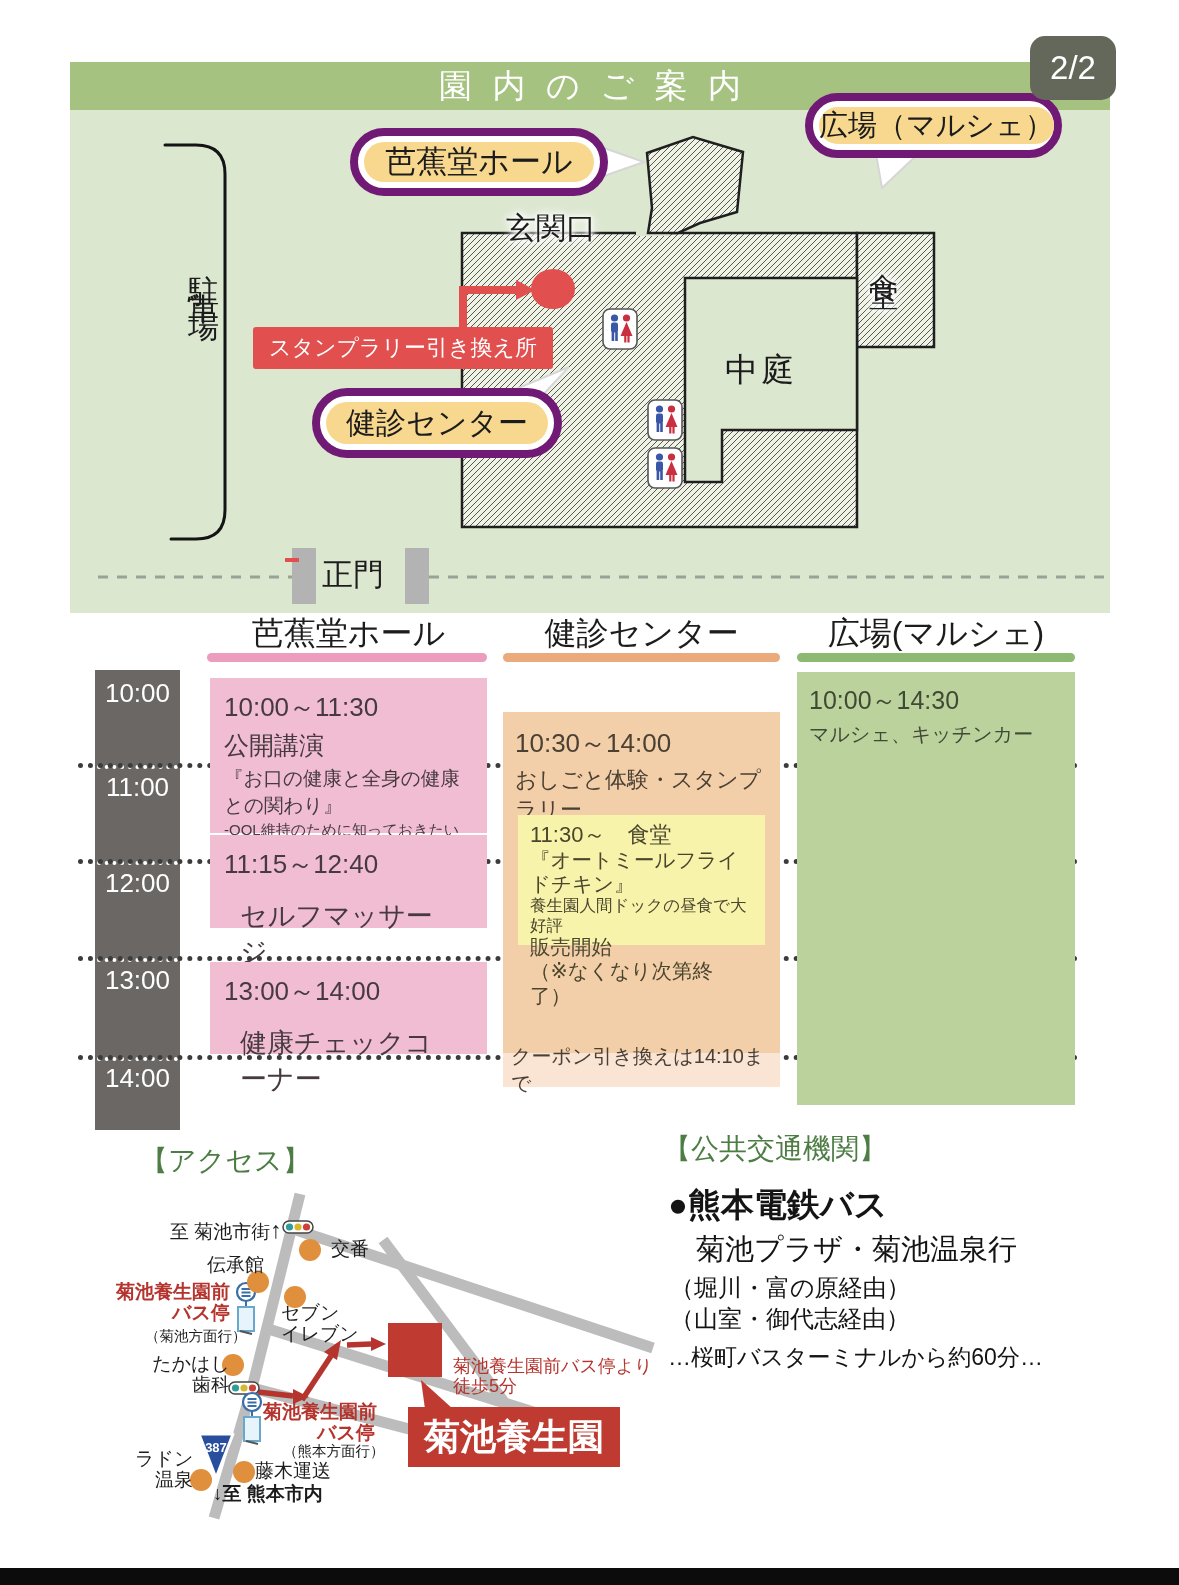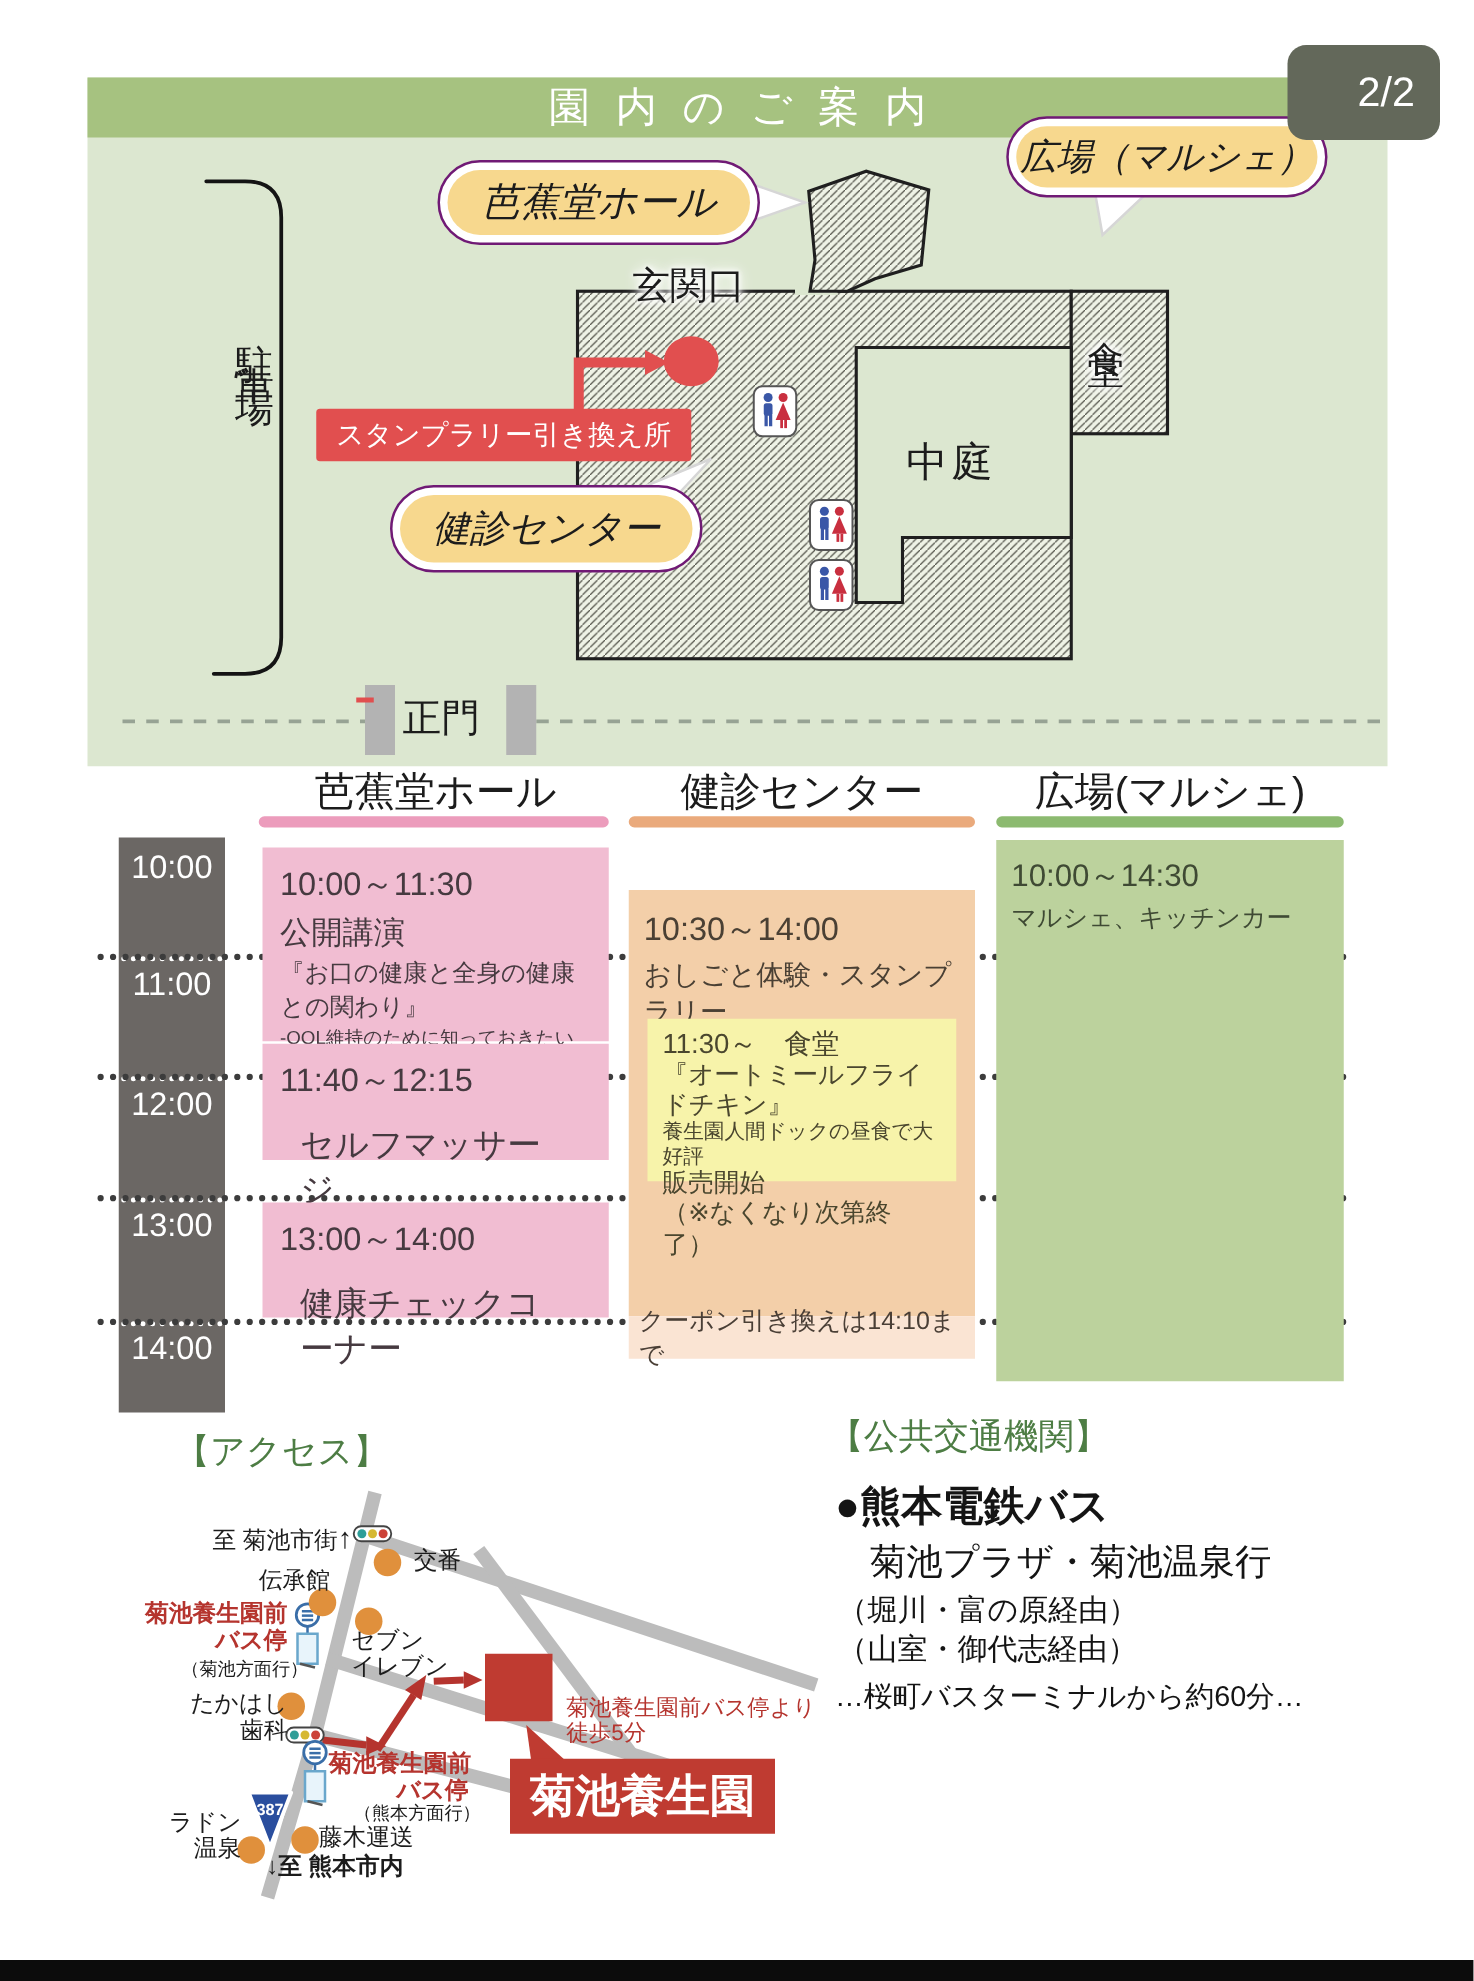--- a/index.html
+++ b/index.html
@@ -4,31 +4,31 @@
 <style>
   html,body{margin:0;padding:0;background:#ffffff;}
   body{font-family:"Liberation Sans","DejaVu Sans",sans-serif;color:#1e1e1e;}
   #page{position:relative;width:1179px;height:1585px;background:#ffffff;overflow:hidden;}
   .abs{position:absolute;text-align:right;}
   
   #park-map{position:absolute;left:70px;top:62px;width:1040px;height:551px;background:#dce7d0;}
   #map-titlebar{position:absolute;left:0;top:0;width:100%;height:48px;background:#a6c280;
     display:flex;align-items:center;justify-content:center;color:#ffffff;font-size:33px;
     letter-spacing:0.62em;text-indent:0.62em;}
-  .bubble{position:absolute;background:#ffffff;border:2px solid #701a75;border-radius:999px;
-    display:flex;padding:6px;box-sizing:border-box;font-style:italic;}
+  .bubble{position:absolute;background:#ffffff;border:8px solid #701a75;border-radius:999px;
+    display:flex;padding:6px;box-sizing:border-box;}
   .bubble .inner{flex:1;background:#f7d88e;border-radius:999px;display:flex;align-items:center;
     justify-content:center;font-size:30px;color:#1c1c1c;white-space:nowrap;}
   .maplabel{position:absolute;color:#1c1c1c;white-space:nowrap;}
   .halo{text-shadow:0 0 4px #fff,0 0 6px #fff,0 0 10px #fff,0 0 14px #fff;}
   .vtext{writing-mode:vertical-rl;text-orientation:upright;}
   #stamp-box{position:absolute;left:183px;top:265px;width:300px;height:42px;background:#e14f4f;
     border-radius:3px;display:flex;align-items:center;justify-content:center;color:#fff;font-size:22px;}
-  #page-badge{position:absolute;left:1030px;top:36px;width:86px;height:76px;background:#63685a;
-    border-radius:15px;display:flex;align-items:center;justify-content:center;color:#fff;font-size:33px;padding-left:36px;}
+  #page-badge{position:absolute;left:1030px;top:36px;width:86px;height:64px;background:#63685a;
+    border-radius:15px;display:flex;align-items:center;justify-content:center;color:#fff;font-size:33px;}
   
   .col-title{position:absolute;font-size:32px;color:#1c1c1c;text-align:center;}
   .col-bar{position:absolute;height:9px;border-radius:5px;}
   #time-col{position:absolute;left:95px;top:670px;width:85px;height:460px;background:#6b6764;}
   .time-label{position:absolute;left:0;width:100%;text-align:center;color:#fff;font-size:26px;}
   .twdot{position:absolute;left:2px;right:2px;border-top:4px dotted #ffffff;}
   .dotline{position:absolute;left:78px;width:1000px;border-top:5px dotted #3c3c3c;z-index:1;}
   .block{position:absolute;z-index:2;box-sizing:border-box;}
   .blk-time{font-size:26px;margin:0 0 4px 0;}
   .blk-sub{font-size:27px;margin:16px;}
@@ -147,21 +147,21 @@
     <div class="time-label" style="top:393px;">14:00</div>
   </div>
 
   <div class="block" style="left:210px;top:678px;width:277px;height:155px;background:#f1bdd2;padding:12px 14px;color:#463a40;">
     <p class="blk-time">10:00～11:30</p>
     <p style="font-size:25px;margin:0 0 3px 0;">公開講演</p>
     <p style="font-size:19.5px;margin:0;">『お口の健康と全身の健康との関わり』</p>
     <p style="font-size:15px;margin:2px 0 0 0;">-QOL維持のために知っておきたい基礎知識-</p>
   </div>
   <div class="block" style="left:210px;top:835px;width:277px;height:93px;background:#f1bdd2;padding:12px 14px;color:#463a40;">
-    <p class="blk-time">11:40～12:15</p>
+    <p class="blk-time">11:15～12:40</p>
     <p class="blk-sub">セルフマッサージ</p>
   </div>
   <div class="block" style="left:210px;top:962px;width:277px;height:92px;background:#f1bdd2;padding:12px 14px;color:#463a40;">
     <p class="blk-time">13:00～14:00</p>
     <p class="blk-sub">健康チェックコーナー</p>
   </div>
 
   <div class="block" style="left:503px;top:712px;width:277px;height:341px;background:#f3cfa9;padding:14px 12px;color:#4a4034;">
     <p class="blk-time">10:30～14:00</p>
     <p style="font-size:22px;margin:0;">おしごと体験・スタンプラリー</p>

